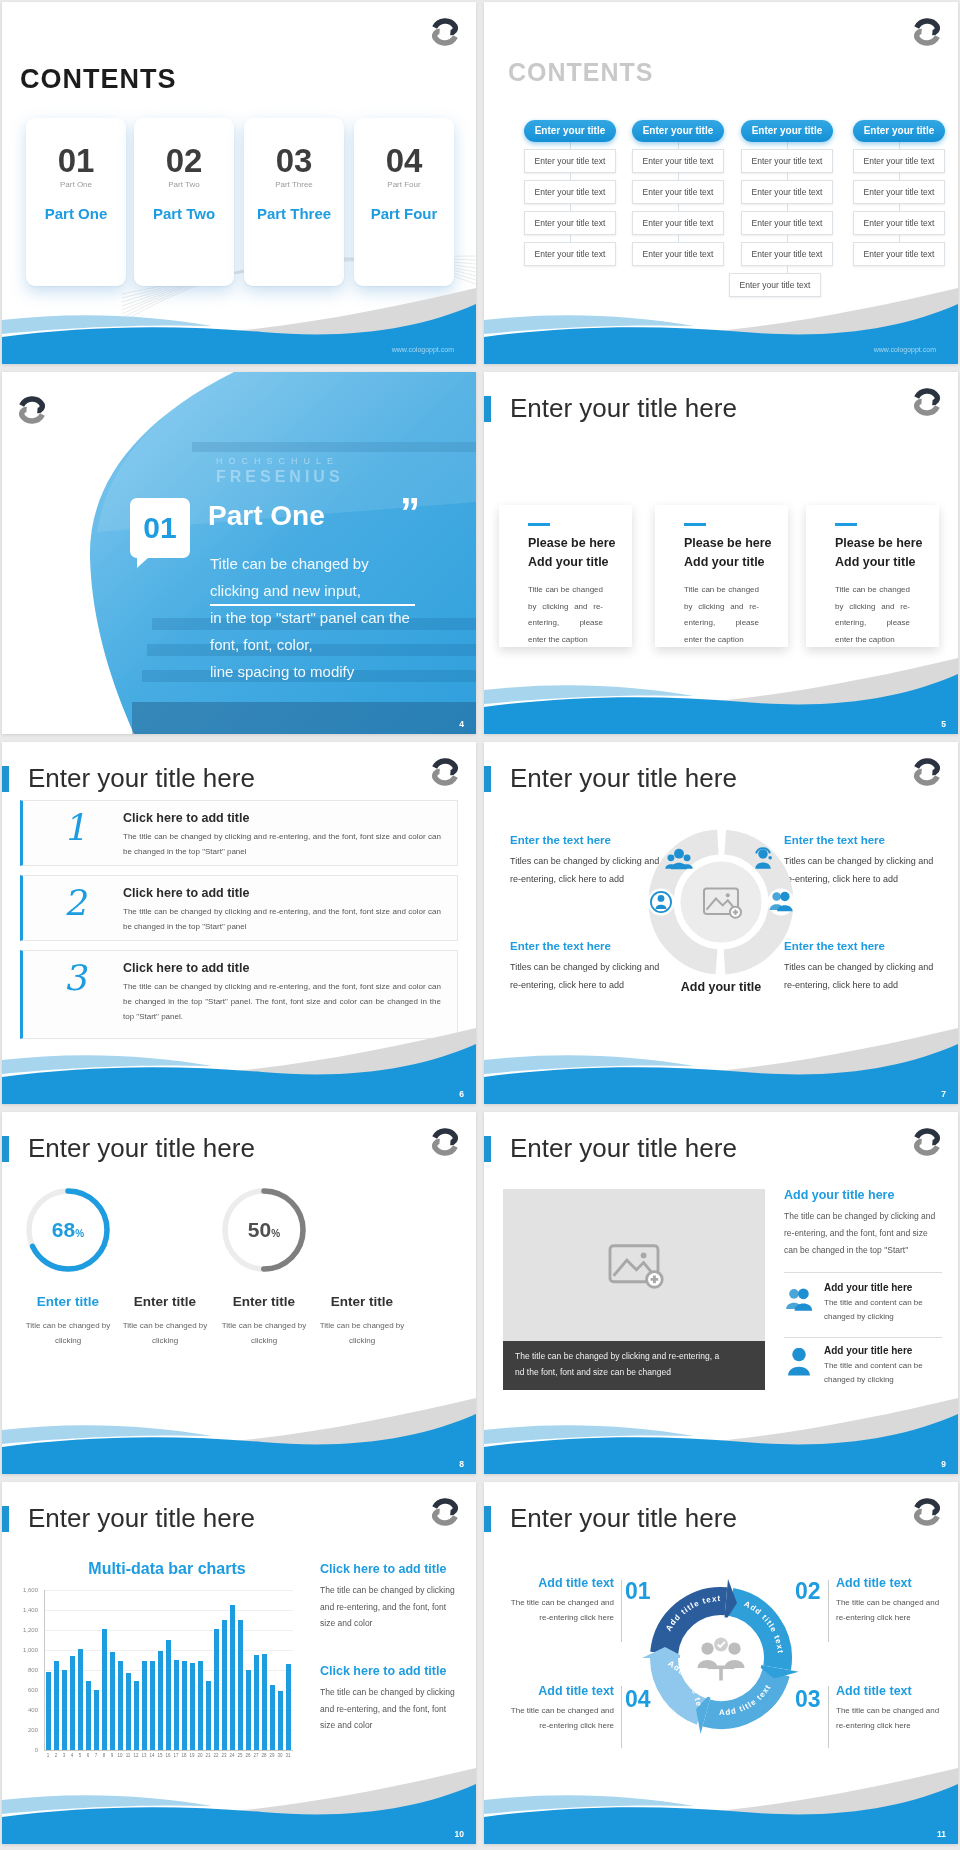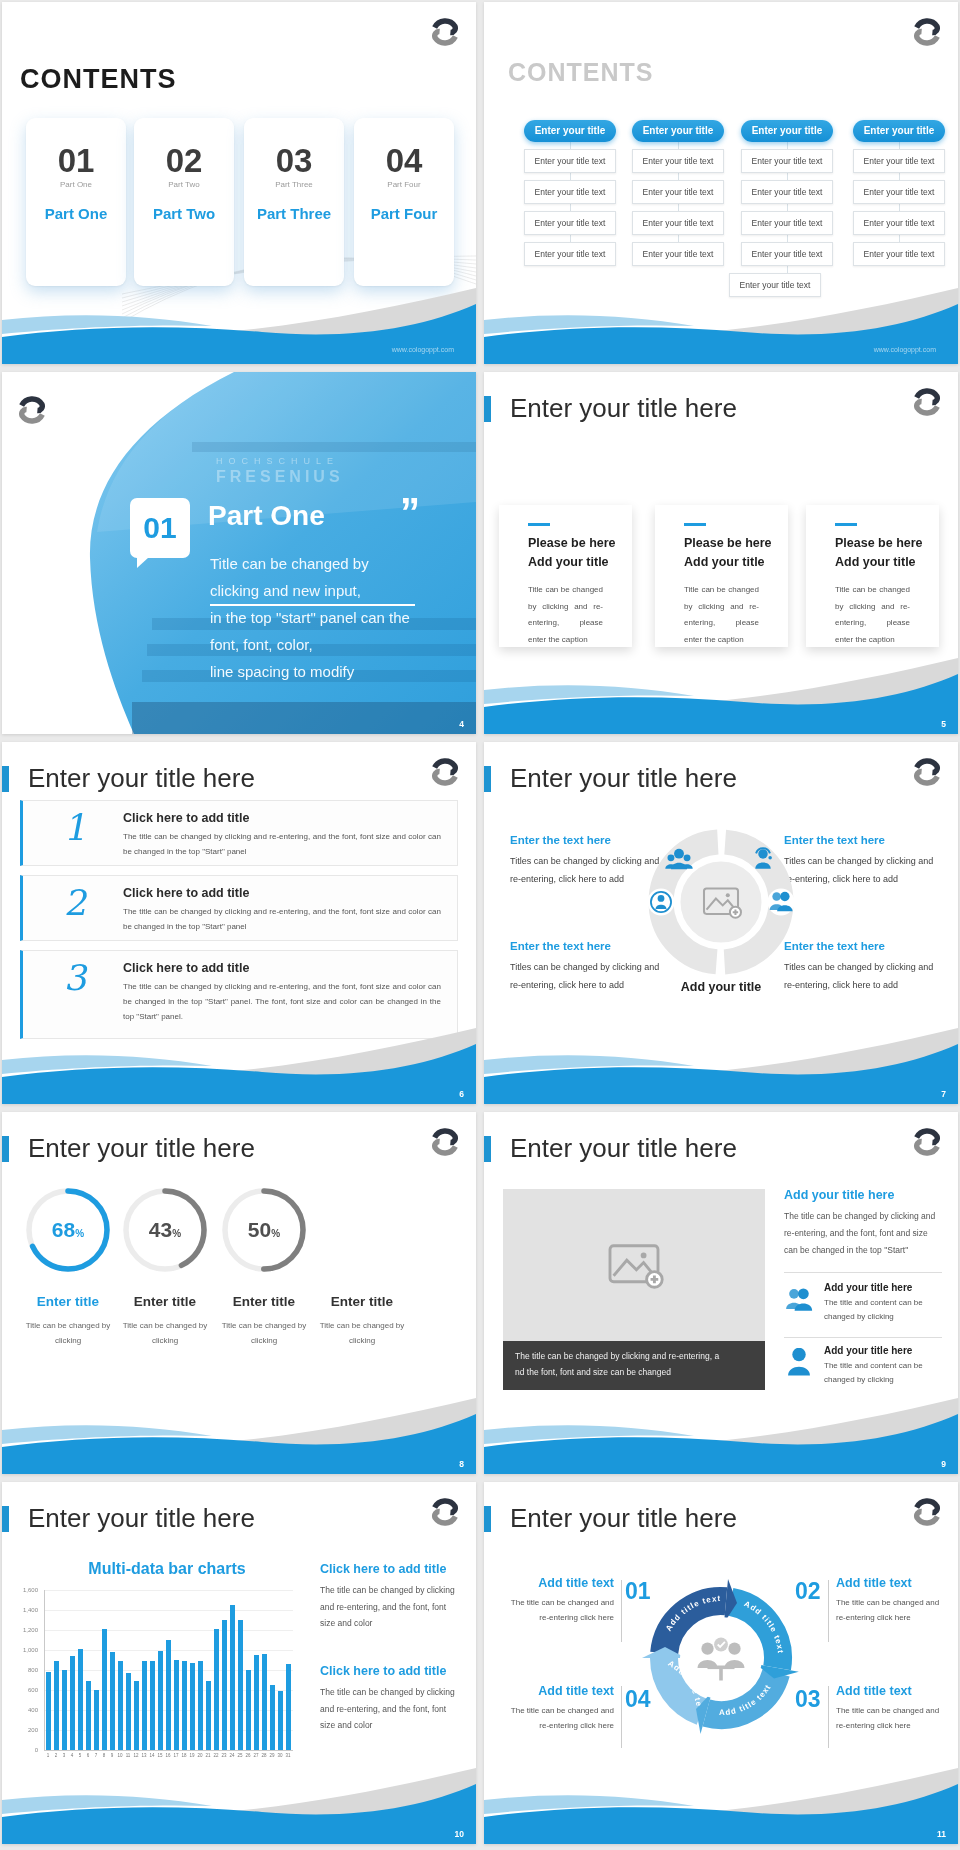--- a/index.html
+++ b/index.html
@@ -381,27 +381,20 @@
   <svg class="logo" viewBox="0 0 40 40">
       <use href="#g-logo"></use>
     </svg>
 
   <div class="dwrap accent" style="left:22px">
     <svg class="donut" width="88" height="88">
       <circle class="track" cx="44" cy="44" r="39" fill="none" stroke-width="5.5"></circle>
       <circle class="arc" cx="44" cy="44" r="39" fill="none" stroke-width="5.5" stroke-linecap="round" transform="rotate(-90 44 44)" stroke-dasharray="166.63007434640264 78.41415263360122"></circle>
     </svg>
     <div class="pctbox"><span class="big">68</span><span class="sm">%</span></div>
-  </div>
-  <div class="dwrap" style="left:119px">
-    <svg class="donut" width="88" height="88">
-      <circle class="track" cx="44" cy="44" r="39" fill="none" stroke-width="5.5"></circle>
-      <circle class="arc" cx="44" cy="44" r="39" fill="none" stroke-width="5.5" stroke-linecap="round" transform="rotate(-90 44 44)" stroke-dasharray="105.36901760140165 139.6752093786022"></circle>
-    </svg>
-    <div class="pctbox"><span class="big">43</span><span class="sm">%</span></div>
   </div>
   <div class="dwrap" style="left:218px">
     <svg class="donut" width="88" height="88">
       <circle class="track" cx="44" cy="44" r="39" fill="none" stroke-width="5.5"></circle>
       <circle class="arc" cx="44" cy="44" r="39" fill="none" stroke-width="5.5" stroke-linecap="round" transform="rotate(-90 44 44)" stroke-dasharray="122.52211349000193 122.52211349000193"></circle>
     </svg>
     <div class="pctbox"><span class="big">50</span><span class="sm">%</span></div>
   </div>
 
   <div class="dlab accent" style="left:22px">Enter title</div>

